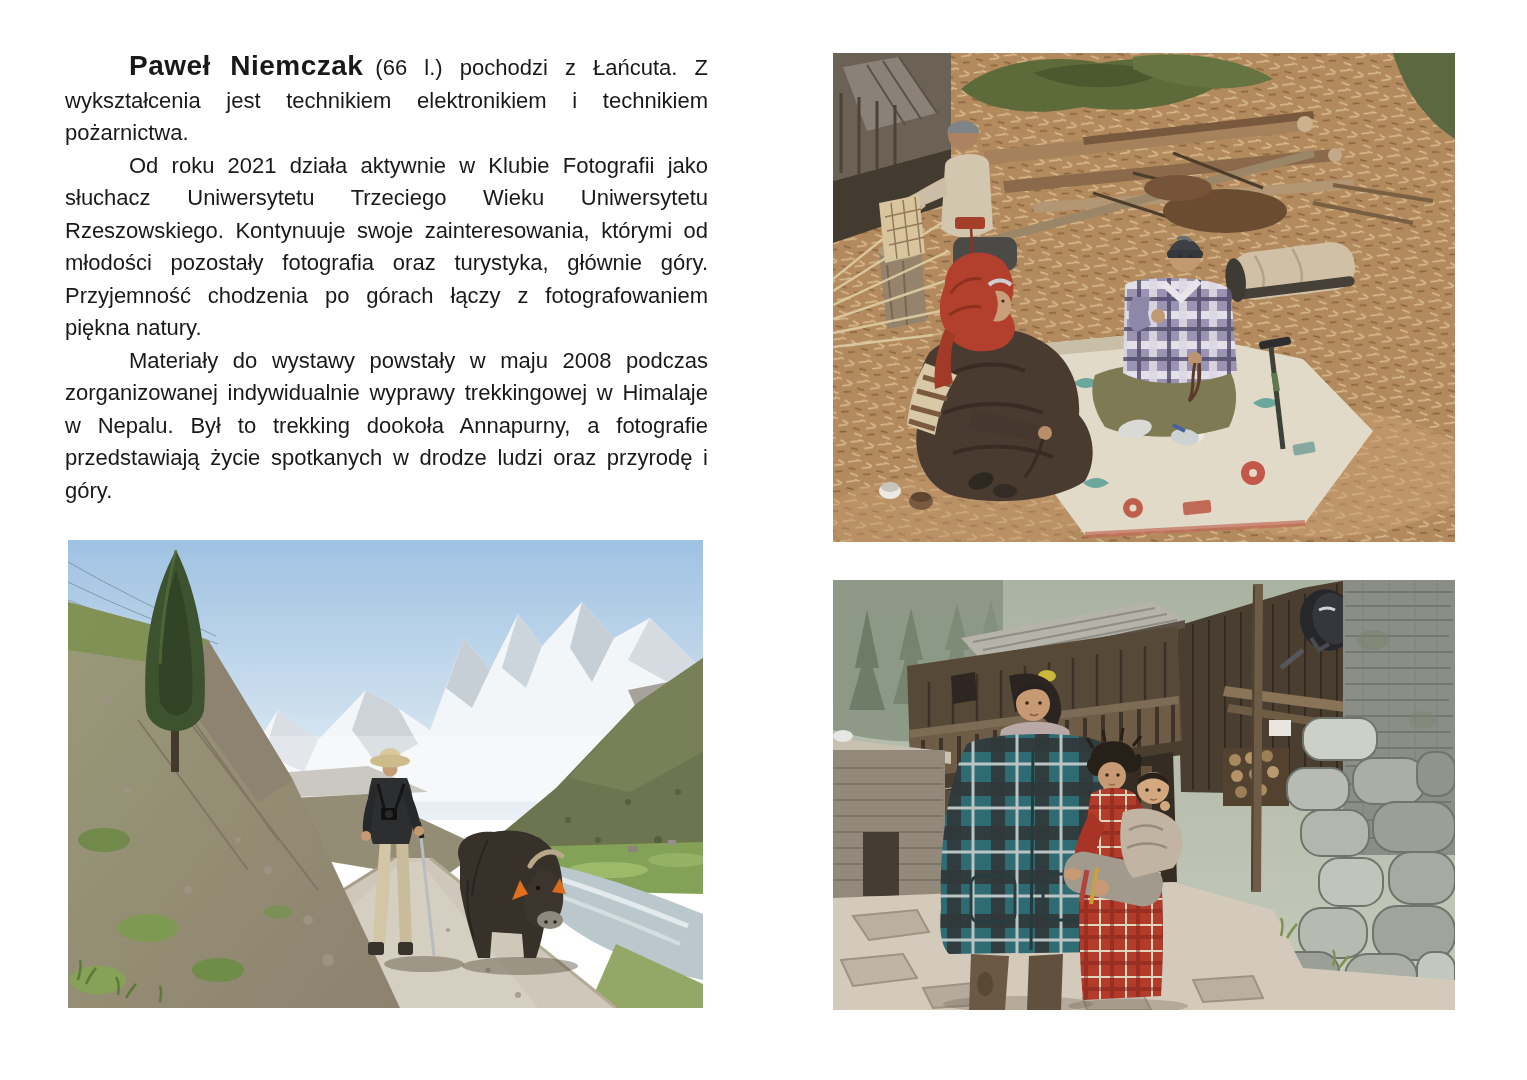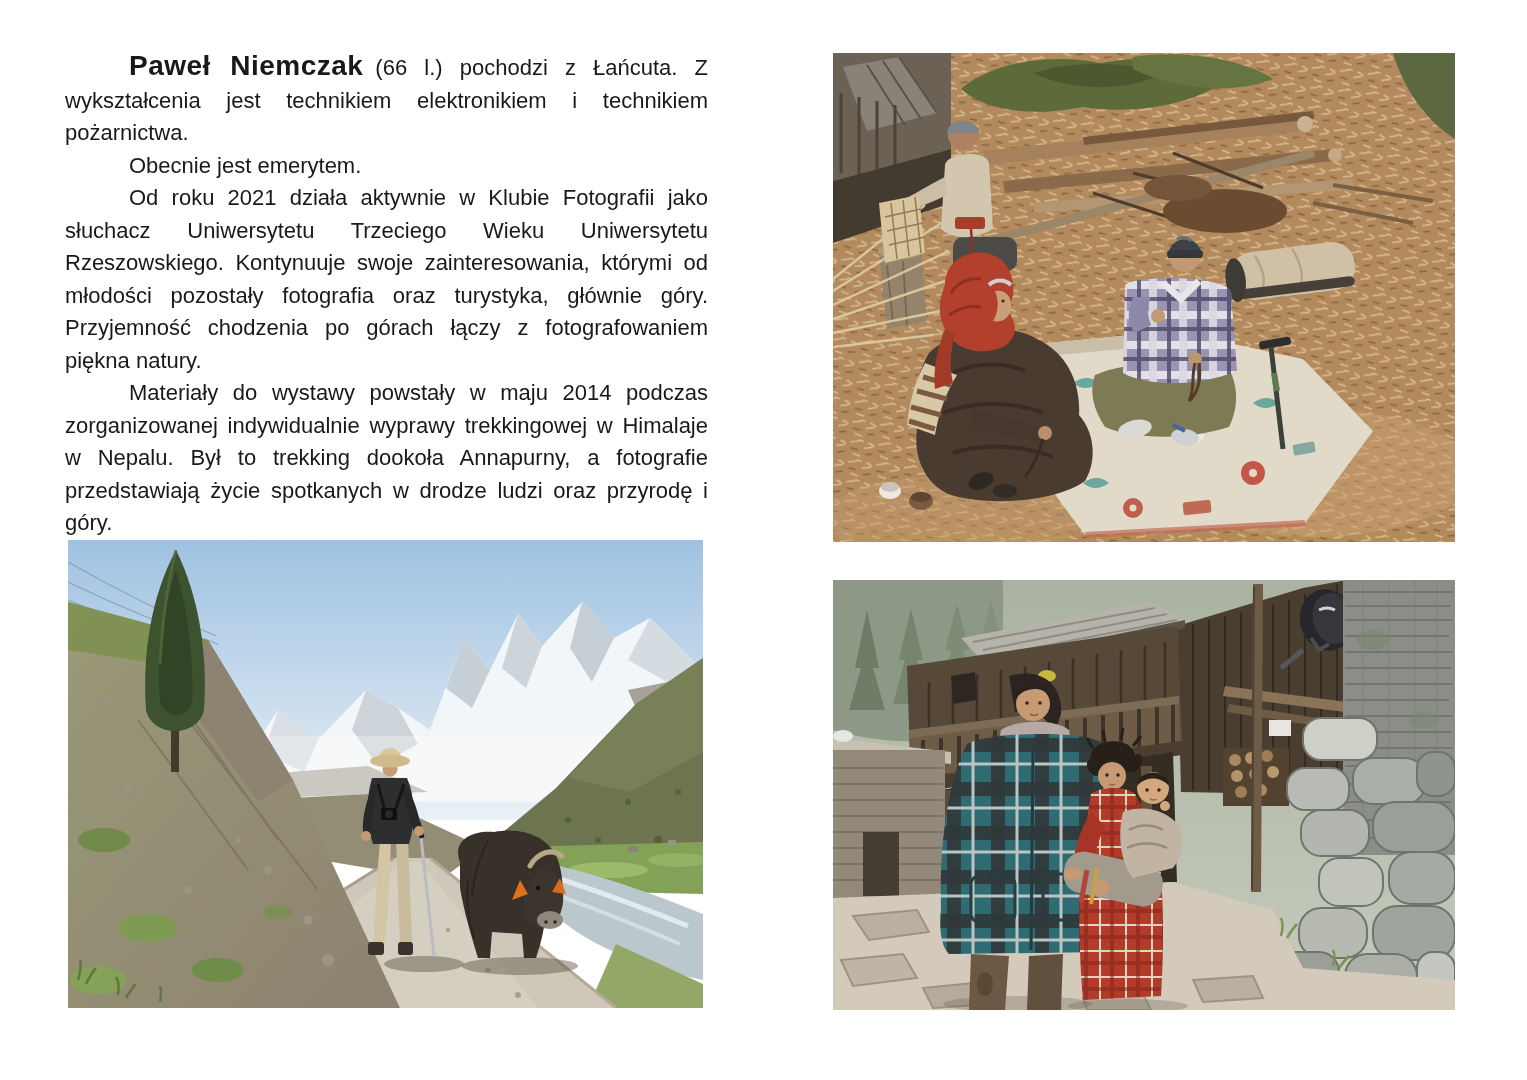--- a/index.html
+++ b/index.html
@@ -15,23 +15,22 @@
   .photo-tr{left:833px;top:53px;width:622px;height:489px;}
   .photo-br{left:833px;top:580px;width:622px;height:430px;}
 </style>
 </head>
 <body>
 
 <div class="page">
 
   <section class="text-block">
     <p><span class="name">Paweł Niemczak</span><span>(66 l.) pochodzi z Łańcuta. Z wykształcenia jest technikiem elektronikiem i technikiem pożarnictwa.</span></p>
-    <p>Obecnie jest emerytem.</p>
     <p>Od roku 2021 działa aktywnie w Klubie Fotografii jako słuchacz Uniwersytetu Trzeciego Wieku Uniwersytetu Rzeszowskiego. Kontynuuje swoje zainteresowania, którymi od młodości pozostały fotografia oraz turystyka, głównie góry. Przyjemność chodzenia po górach łączy z fotografowaniem piękna natury.</p>
-    <p>Materiały do wystawy powstały w maju 2014 podczas zorganizowanej indywidualnie wyprawy trekkingowej w Himalaje w Nepalu. Był to trekking dookoła Annapurny, a fotografie przedstawiają życie spotkanych w drodze ludzi oraz przyrodę i góry.</p>
+    <p>Materiały do wystawy powstały w maju 2008 podczas zorganizowanej indywidualnie wyprawy trekkingowej w Himalaje w Nepalu. Był to trekking dookoła Annapurny, a fotografie przedstawiają życie spotkanych w drodze ludzi oraz przyrodę i góry.</p>
   </section>
 
   <figure class="photo photo-left">
     <svg viewBox="0 0 635 468" preserveAspectRatio="none">
       <defs>
         <linearGradient id="s1sky" x1="0" y1="0" x2="0" y2="1">
           <stop offset="0" stop-color="#9fc2e2"></stop>
             <stop offset="1" stop-color="#eaf1f6"></stop>
         </linearGradient>
         <linearGradient id="s1hill" x1="0" y1="0" x2="1" y2="1">

